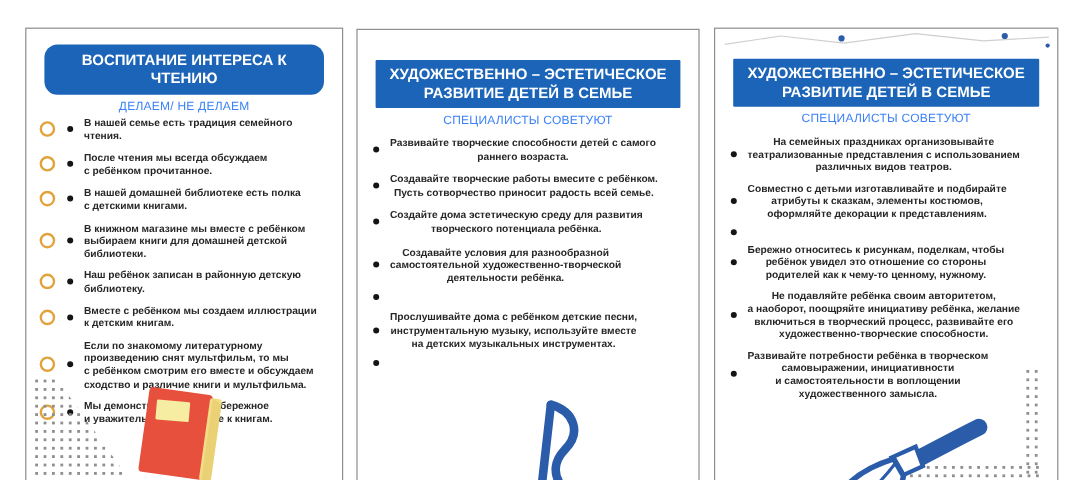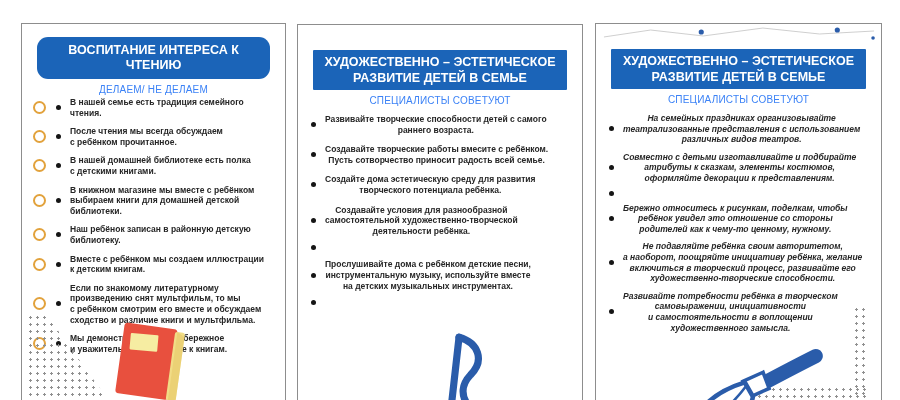--- a/index.html
+++ b/index.html
@@ -35,21 +35,21 @@
     width:9px;height:9px;border:2.5px solid #e2a23c;border-radius:50%;
     flex:none;margin-right:10px;background:#fff;
   }
   .bdot{width:5px;height:5px;background:#151515;border-radius:50%;flex:none;margin-right:9px;}
   .itext{
     font-size:8.5px;line-height:10.6px;font-weight:bold;color:#262626;
     white-space:pre-line;
   }
   #card2 .items,#card3 .items{margin:8px 12px 0 13px;}
   #card2 .row,#card3 .row{margin-bottom:9px;text-align:center;}
-  #card3 .row{margin-bottom:7px;font-style:italic;}
+  #card3 .row{margin-bottom:7px;}
 
   .dots{
     position:absolute;
     background-image:radial-gradient(circle,#8f8f8f 1.1px,transparent 1.3px);
     background-size:7px 7px;
   }
   #dots-triangle{left:5px;top:290px;width:95px;height:105px;
     clip-path:polygon(0 0,20% 0,100% 100%,0 100%);}
   #dots-strip{right:13px;top:282px;width:15px;height:90px;}
   #dots-grid{right:13px;top:362px;width:112px;height:33px;}

